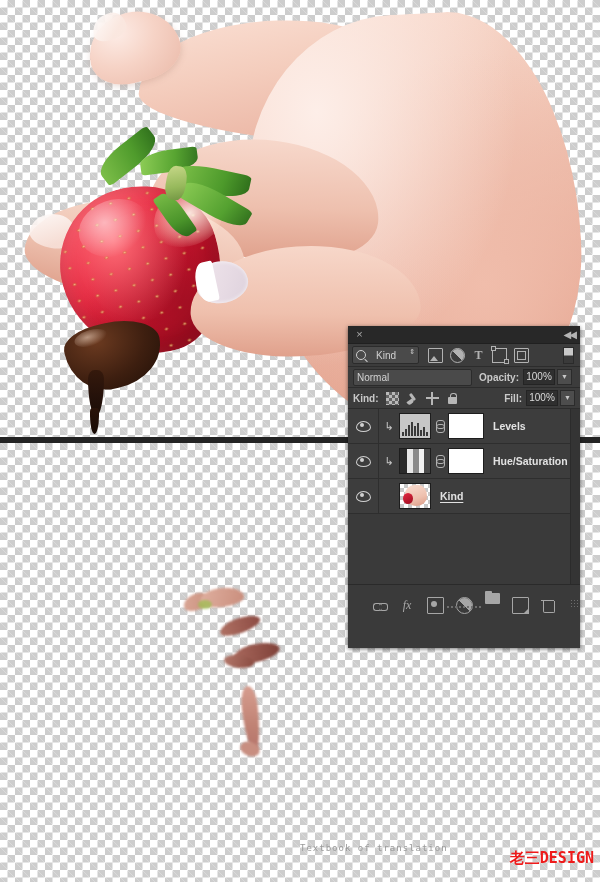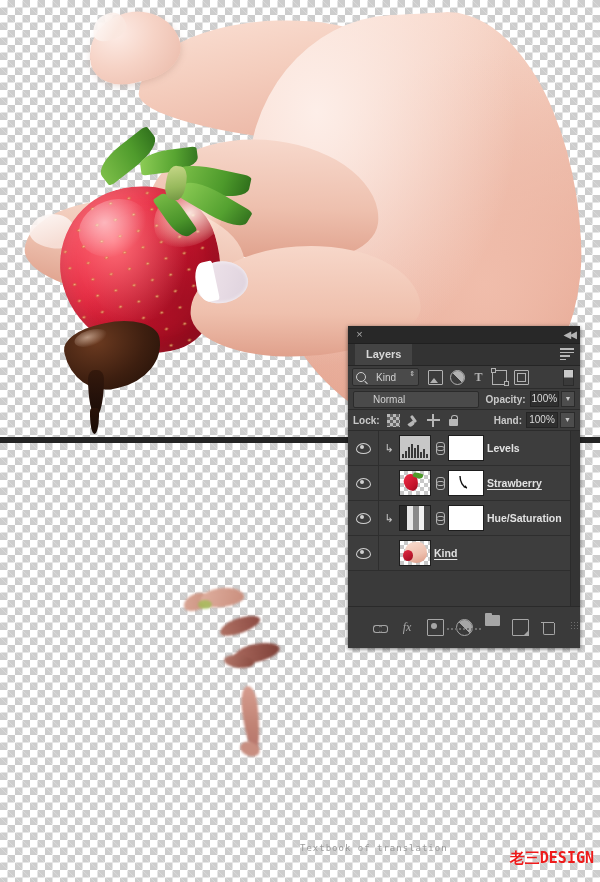--- a/index.html
+++ b/index.html
@@ -263,21 +263,21 @@
     background:linear-gradient(180deg,#c9c9c9 0%,#c9c9c9 48%,#3a3a3a 52%,#3a3a3a 100%);
     border:1px solid #2b2b2b;
   }
 
   .blend-row,.lock-row{
     height:20px;background:#3c3c3c;border-bottom:1px solid #2c2c2c;
     display:flex;align-items:center;padding:0 5px;
   }
   .blend-select{
     width:114px;height:15px;background:#4a4a4a;border:1px solid #2b2b2b;border-radius:2px;
-    color:#d2d2d2;font-size:10px;line-height:15px;padding-left:19px;position:relative;
+    color:#d2d2d2;font-size:10px;line-height:15px;padding-left:3px;position:relative;
   }
   .lbl-opacity,.lbl-fill{color:#c9c9c9;font-size:10px;font-weight:bold;margin-left:7px;}
   .num-box{
     width:30px;height:14px;background:#2f2f2f;border:1px solid #242424;
     color:#dadada;font-size:10px;line-height:14px;text-align:center;margin-left:4px;
   }
   .num-arrow{
     width:13px;height:14px;background:#4d4d4d;border:1px solid #2b2b2b;margin-left:2px;
     color:#c8c8c8;font-size:7px;line-height:13px;text-align:center;
   }
@@ -356,21 +356,21 @@
   .link-ic:before,.link-ic:after{
     content:"";position:absolute;left:1px;width:7px;height:7px;border:1.3px solid #cfcfcf;border-radius:3px;
   }
   .link-ic:before{top:0;}
   .link-ic:after{bottom:0;}
   .mask-thumb{
     width:34px;height:24px;border:1px solid #1d1d1d;margin-left:4px;background:#ffffff;position:relative;flex:none;
   }
   .vec-path{position:absolute;left:9px;top:4px;width:12px;height:15px;}
   .layer-name{
-    color:#e2e2e2;font-size:10.5px;font-weight:bold;margin-left:3px;
+    color:#e2e2e2;font-size:10.5px;font-weight:bold;margin-left:9px;
     white-space:nowrap;
   }
   .layer-name.underlined{text-decoration:underline;text-underline-offset:2px;}
   .list-scroll{
     position:absolute;right:0;top:0;width:9px;height:100%;background:#343434;border-left:1px solid #2b2b2b;
   }
 
   
   .btn-bar{
     height:24px;background:#3a3a3a;display:flex;align-items:center;
@@ -456,29 +456,20 @@
   <div id="wm-brand">老三DESIGN</div>
 </div>
 
 <div id="layers-panel">
 
   <div class="panel-titlebar">
     <div class="pt-close">×</div>
     <div class="pt-collapse">◀◀</div>
   </div>
 
-  <div class="tab-row">
-    <div class="tab-active">Layers</div>
-    <div class="panel-menu">
-      <i></i>
-        <i></i>
-        <i></i>
-        <i></i>
-    </div>
-  </div>
 
   <div class="filter-row">
     <div class="kind-select">
       <span class="mag"></span>
       <span class="lbl">Kind</span>
       <span class="spin">⇕</span>
     </div>
     <div class="f-icons">
       <div class="f-ic ic-image"></div>
       <div class="f-ic ic-adj"></div>
@@ -490,27 +481,27 @@
   </div>
 
   <div class="blend-row">
     <div class="blend-select">Normal</div>
     <span class="lbl-opacity">Opacity:</span>
     <div class="num-box">100%</div>
     <div class="num-arrow">▼</div>
   </div>
 
   <div class="lock-row">
-    <span class="lbl-lock">Lock:</span>
+    <span class="lbl-lock">Kind:</span>
     <div class="lock-ic lk-trans"></div>
     <div class="lock-ic lk-brush"></div>
     <div class="lock-ic lk-move"></div>
     <div class="lock-ic lk-all"></div>
     <div class="fill-wrap">
-      <span class="lbl-fill">Hand:</span>
+      <span class="lbl-fill">Fill:</span>
       <div class="num-box">100%</div>
       <div class="num-arrow">▼</div>
     </div>
   </div>
 
   <div class="layer-list">
 
     <div class="layer-row">
       <div class="eye-cell">
         <div class="eye"></div>
@@ -529,38 +520,20 @@
             <i style="height:4px"></i>
         </div>
       </div>
       <div class="link-ic"></div>
       <div class="mask-thumb">
         <div class="th-white"></div>
       </div>
       <div class="layer-name">Levels</div>
     </div>
 
-    <div class="layer-row">
-      <div class="eye-cell">
-        <div class="eye"></div>
-      </div>
-      <div class="thumb" style="margin-left:20px">
-        <div class="checker"></div>
-        <div class="th-berry"></div>
-        <div class="th-berry-leaf"></div>
-      </div>
-      <div class="link-ic"></div>
-      <div class="mask-thumb">
-        <svg class="vec-path" viewBox="0 0 12 15">
-          <path d="M2 1 C2 7, 5 12, 9 13" stroke="#111" stroke-width="1.4" fill="none"></path>
-          <path d="M9 13 L5.5 12.2 L7.6 10.2 Z" fill="#111"></path>
-        </svg>
-      </div>
-      <div class="layer-name underlined">Strawberry</div>
-    </div>
 
 
     <div class="layer-row">
       <div class="eye-cell">
         <div class="eye"></div>
       </div>
       <div class="clip-arrow">↳</div>
       <div class="thumb">
         <div class="th-grad"></div>
       </div>

